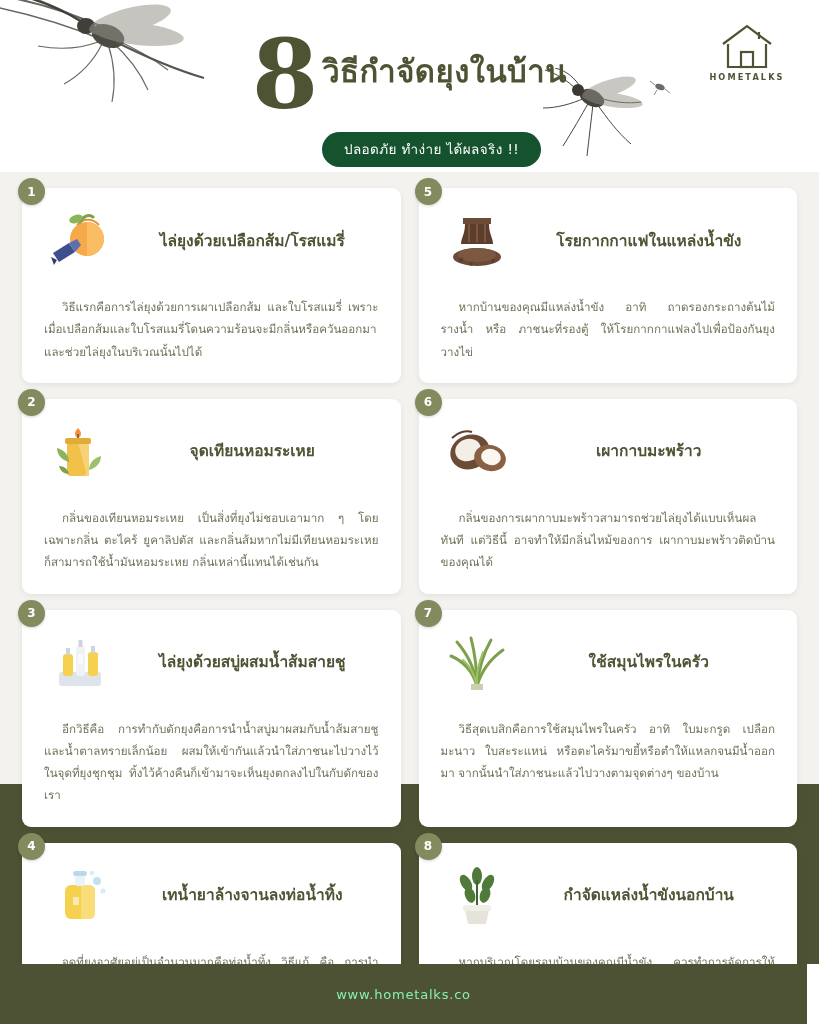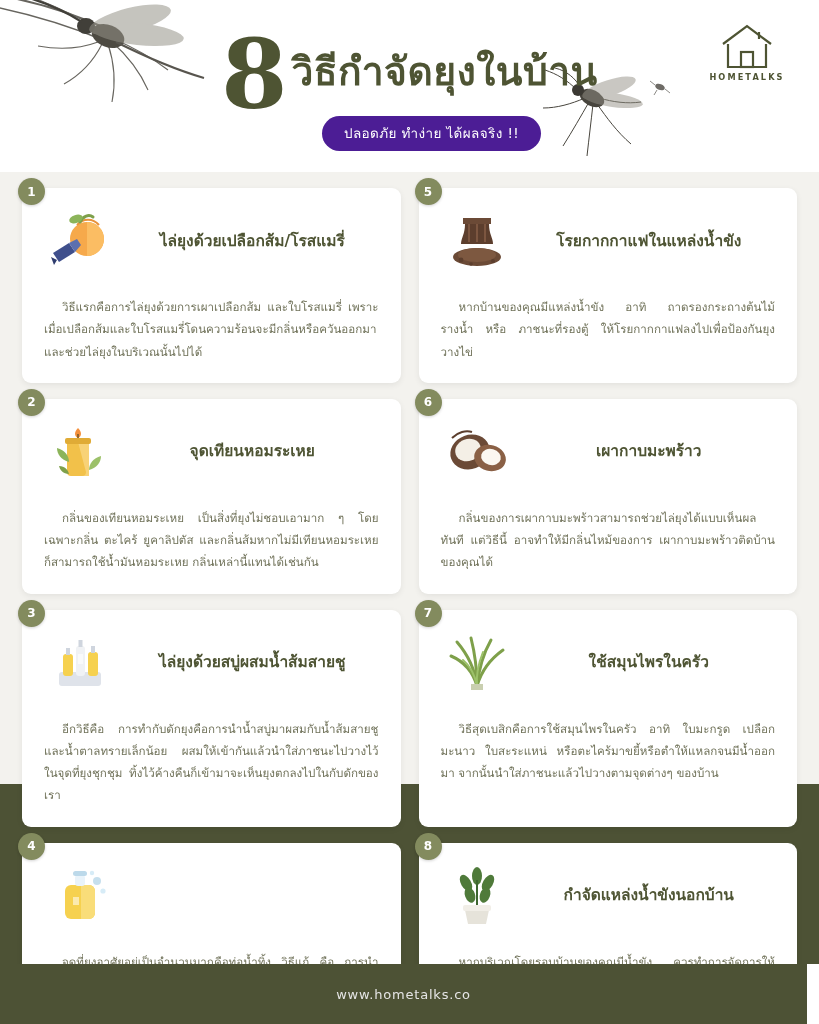--- a/index.html
+++ b/index.html
@@ -55,29 +55,29 @@
     font-family: "DejaVu Serif", "Liberation Serif", serif;
     font-size: 95px;
     line-height: .86;
     font-weight: 700;
     color: #4e5433;
     letter-spacing: -2px;
     position: relative;
     top: 4px;
   }
   .title-main {
-    font-size: 39px;
+    font-size: 31px;
     font-weight: 700;
     color: #4e5433;
     letter-spacing: .5px;
   }
   .subtitle-pill {
-    margin: 4px auto 0;
+    margin: 20px auto 0;
     display: inline-block;
-    background: #4c1d95;
+    background: #14532d;
     color: #ffffff;
     font-size: 13.5px;
     padding: 6px 22px 7px;
     border-radius: 20px;
     letter-spacing: .4px;
   }
   .sub-shift { margin-left: 44px; }
 
   
   .logo {
@@ -169,21 +169,21 @@
     color: #6f7158;
     text-align: justify;
     text-indent: 18px;
   }
 
   .footer {
     position: absolute;
     left: 0; right: 12px; bottom: 0;
     height: 60px;
     background: #4d5235;
-    color: #e5e5e5;
+    color: #86efac;
     display: flex;
     align-items: center;
     justify-content: center;
     font-size: 13px;
     letter-spacing: .8px;
   }
 </style>
 </head>
 <body>
 
@@ -388,20 +388,21 @@
             <path d="M20 18 h18 a6 6 0 0 1 6 6 v22 a6 6 0 0 1 -6 6 h-18 a6 6 0 0 1 -6 -6 v-22 a6 6 0 0 1 6 -6z" fill="#f6d14f"></path>
             <path d="M30 18 h8 a6 6 0 0 1 6 6 v22 a6 6 0 0 1 -6 6 h-8z" fill="#f9dd79"></path>
             <rect x="24" y="8" width="10" height="11" rx="3" fill="#e9f3fa"></rect>
             <rect x="22" y="4" width="14" height="5" rx="2.5" fill="#bcd9ea"></rect>
             <circle cx="46" cy="14" r="4" fill="#bcd9ea" opacity=".85"></circle>
             <circle cx="52" cy="24" r="2.6" fill="#d7ecf7"></circle>
             <circle cx="41" cy="6" r="2.2" fill="#d7ecf7"></circle>
             <path d="M22 30 h6 v8 h-6z" fill="#ffffff" opacity=".55"></path>
           </svg>
         </div>
+        <div class="card-title">เทน้ำยาล้างจานลงท่อน้ำทิ้ง</div>
       </div>
       <div class="card-body">จุดที่ยุงอาศัยอยู่เป็นจำนวนมากคือท่อน้ำทิ้ง  วิธีแก้ คือ การนำน้ำยาล้างจานผสมน้ำแล้วเทไปในท่อน้ำทิ้งเป็นวิธีไล่ยุงที่สามารถทำกันง่าย ๆ</div>
     </div>
 
     <div class="card">
       <div class="badge">8</div>
       <div class="card-top">
         <div class="icon-box">
           <svg width="58" height="60" viewBox="0 0 58 60">
             <g fill="#4f7a3a">

